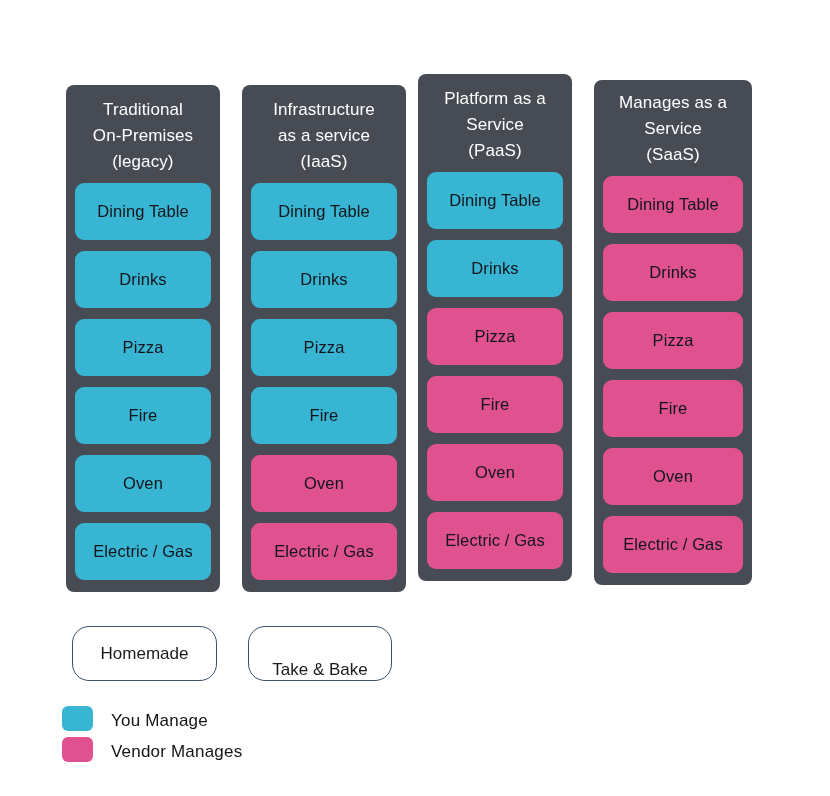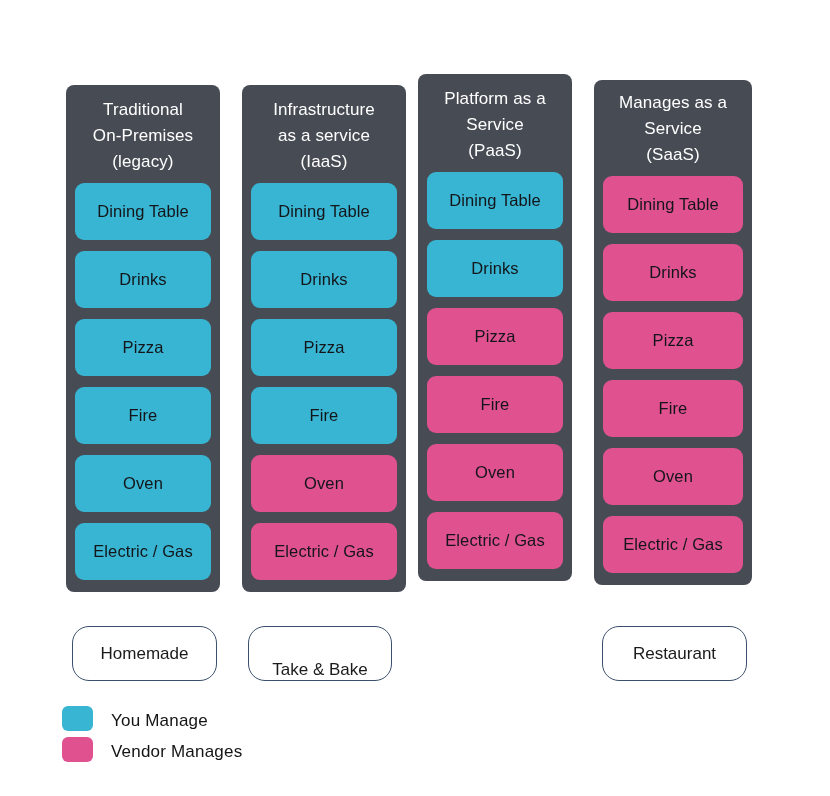--- a/index.html
+++ b/index.html
@@ -221,23 +221,20 @@
         </div>
     </div>
   </div>
 
   <div class="example-box" id="ex-0">
       <span>Homemade</span>
     </div>
   <div class="example-box" id="ex-1">
       <span>Take &amp; Bake</span>
     </div>
-  <div class="example-box" id="ex-3">
-      <span>Restaurant</span>
-    </div>
 
   <div id="legend">
     <div class="legend-row">
       <div class="legend-swatch you"></div>
       <div class="legend-label">You Manage</div>
     </div>
     <div class="legend-row">
       <div class="legend-swatch vendor"></div>
       <div class="legend-label">Vendor Manages</div>
     </div>

